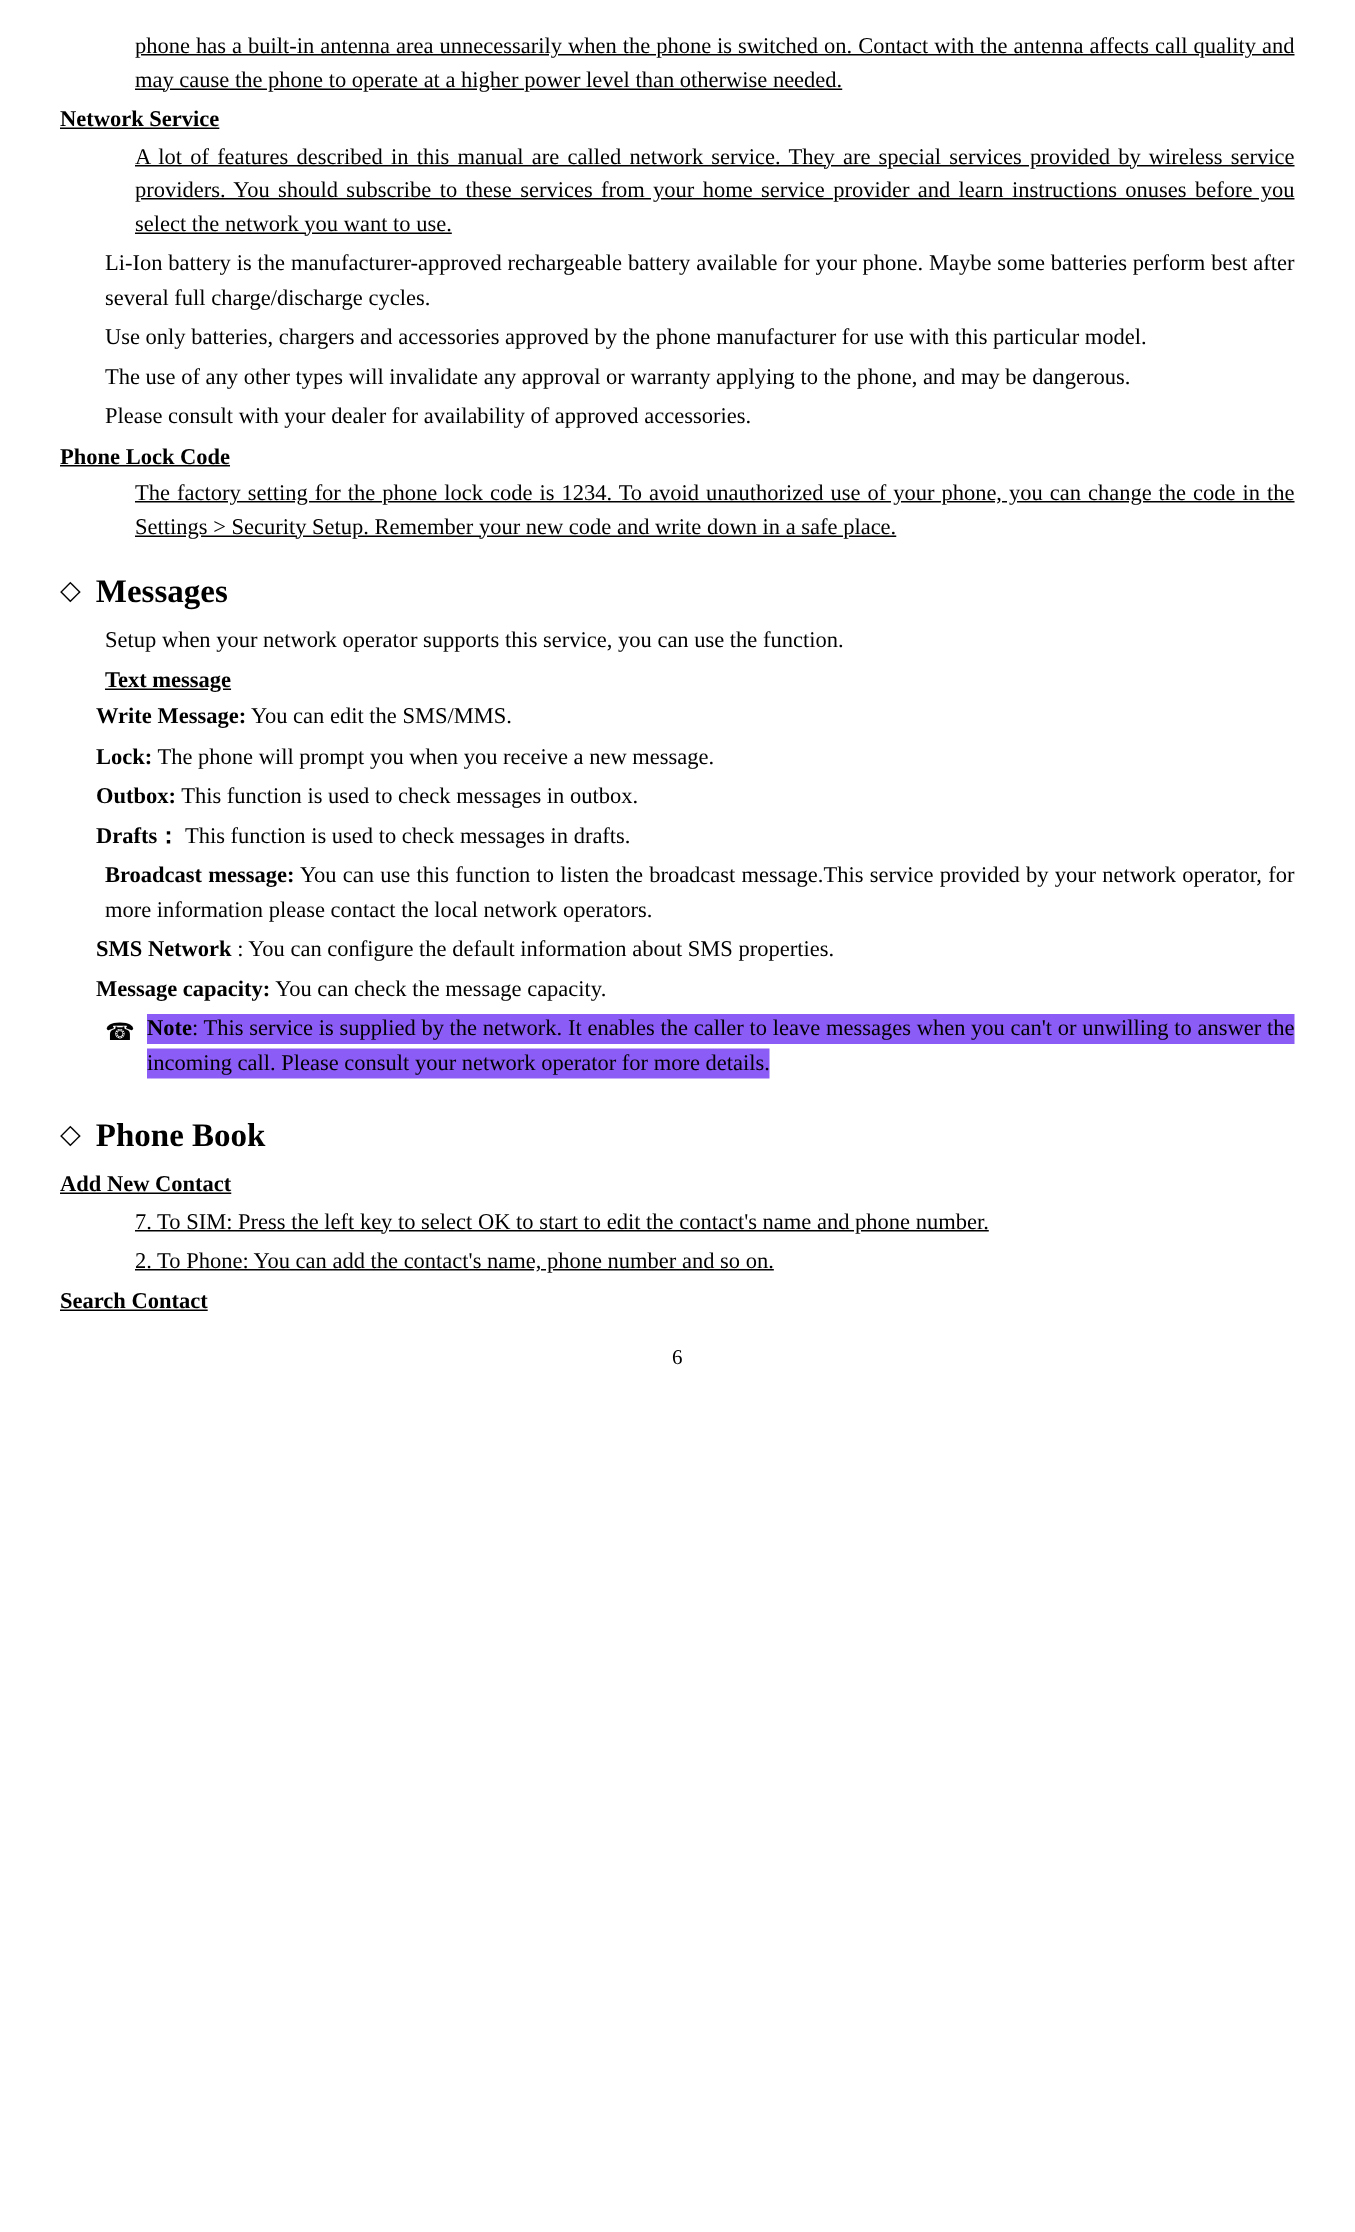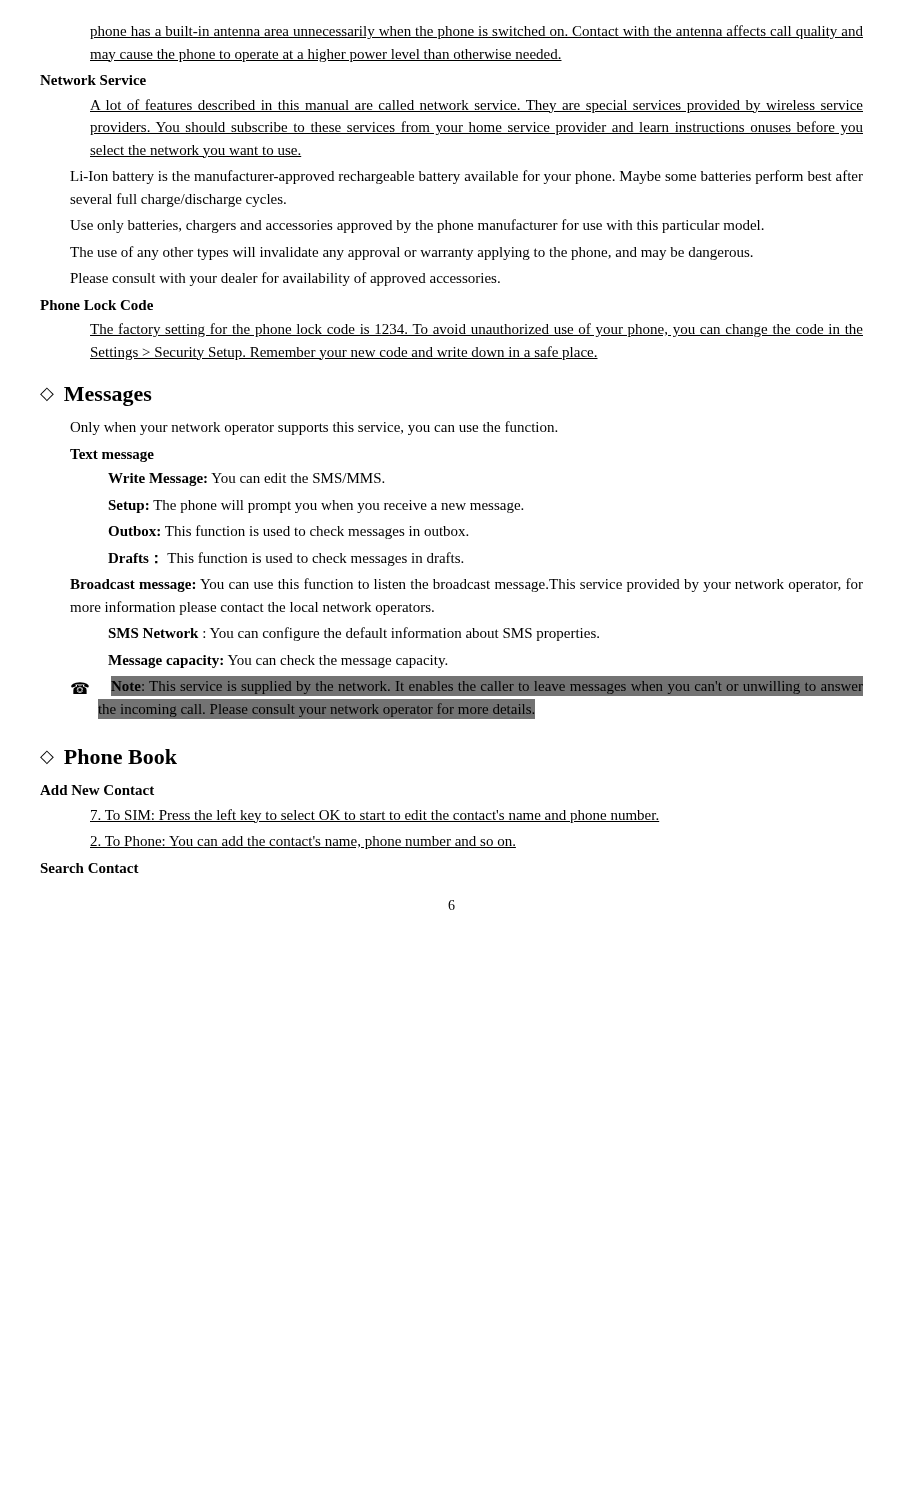--- a/index.html
+++ b/index.html
@@ -31,20 +31,21 @@
 
     .indent-small {
       margin-left: 30px;
       text-align: justify;
     }
 
     .section-heading {
       font-weight: bold;
       margin-top: 2px;
       margin-bottom: 2px;
+      text-decoration: underline;
     }
 
     .bold-inline {
       font-weight: bold;
     }
 
     .paragraph {
       text-align: justify;
       margin-bottom: 4px;
     }
@@ -76,33 +77,32 @@
       font-size: 16px;
       margin-top: 2px;
     }
 
     .note-text {
       text-align: justify;
       flex: 1;
     }
 
     .highlight-note {
-      background-color: #737373;
+      background-color: #8b5cf6;
       padding: 2px 0;
-      margin-left: 13px;
     }
 
     .page-number {
       text-align: center;
       margin-top: 16px;
       font-size: 14px;
     }
 
     .sub-indent {
-      margin-left: 68px;
+      margin-left: 24px;
       text-align: justify;
     }
   </style>
 </head>
 <body>
 
 <div class="page-content">
 
   <div class="indent-block paragraph">
     <span>phone has a built-in antenna area unnecessarily when the phone is switched on. Contact with the antenna affects call quality and may cause the phone to operate at a higher power level than otherwise needed.</span>
@@ -134,34 +134,34 @@
   <div class="indent-block paragraph">
     <span>The factory setting for the phone lock code is 1234. To avoid unauthorized use of your phone, you can change the code in the Settings &gt; Security Setup. Remember your new code and write down in a safe place.</span>
   </div>
 
   <div class="section-title">
     <span class="diamond-icon">◇</span>
     <span>Messages</span>
   </div>
 
   <div class="indent-small paragraph">
-    <span>Only when your network operator supports this service, you can use the function.</span>
+    <span>Setup when your network operator supports this service, you can use the function.</span>
   </div>
 
   <div class="indent-small section-heading">
     <span>Text message</span>
   </div>
 
   <div class="sub-indent paragraph">
     <span class="bold-inline">Write Message:</span>
     <span>You can edit the SMS/MMS.</span>
   </div>
 
   <div class="sub-indent paragraph">
-    <span class="bold-inline">Setup:</span>
+    <span class="bold-inline">Lock:</span>
     <span>The phone will prompt you when you receive a new message.</span>
   </div>
 
   <div class="sub-indent paragraph">
     <span class="bold-inline">Outbox:</span>
     <span>This function is used to check messages in outbox.</span>
   </div>
 
   <div class="sub-indent paragraph">
     <span class="bold-inline">Drafts：</span>

